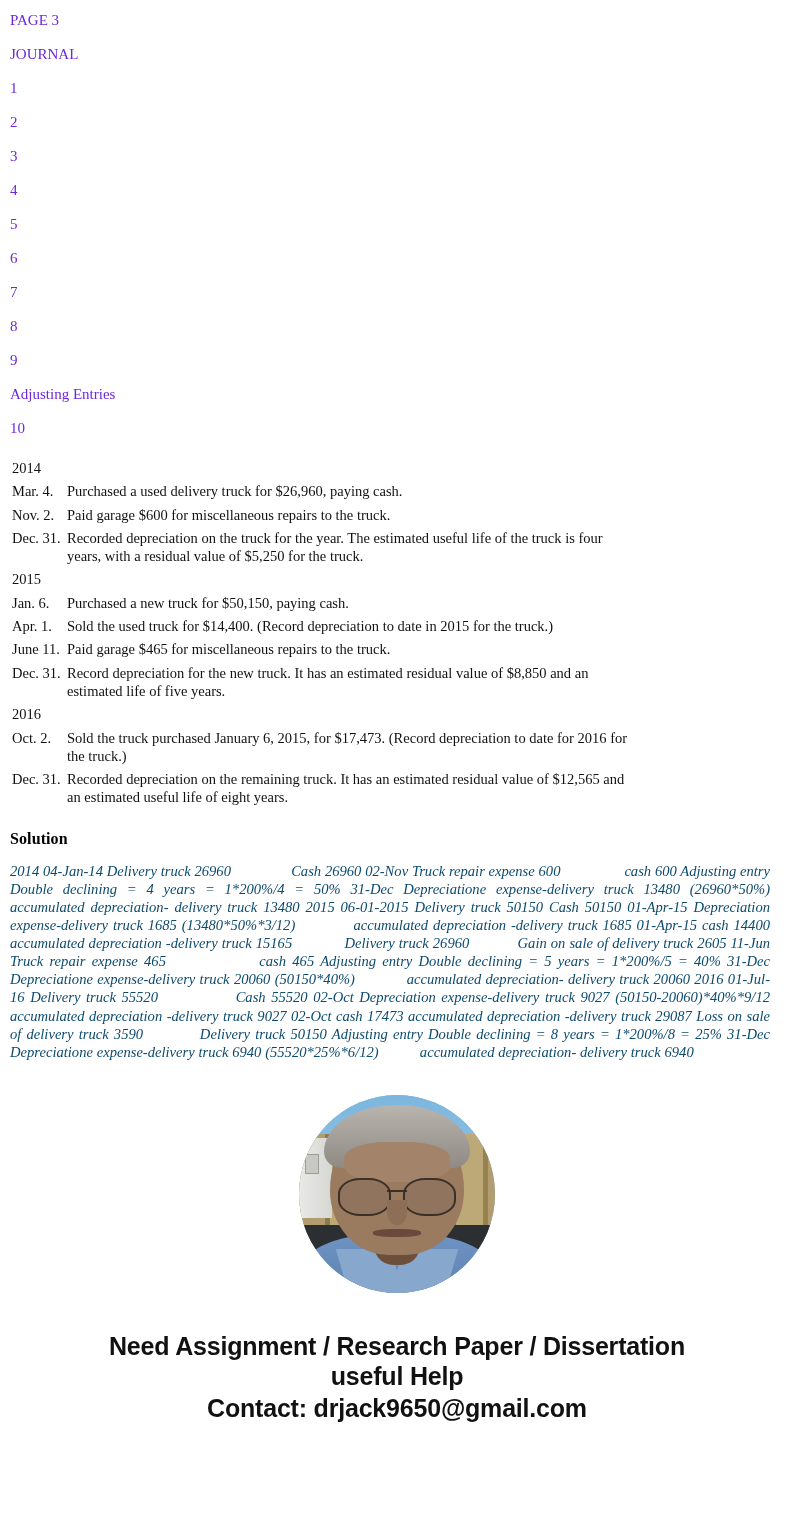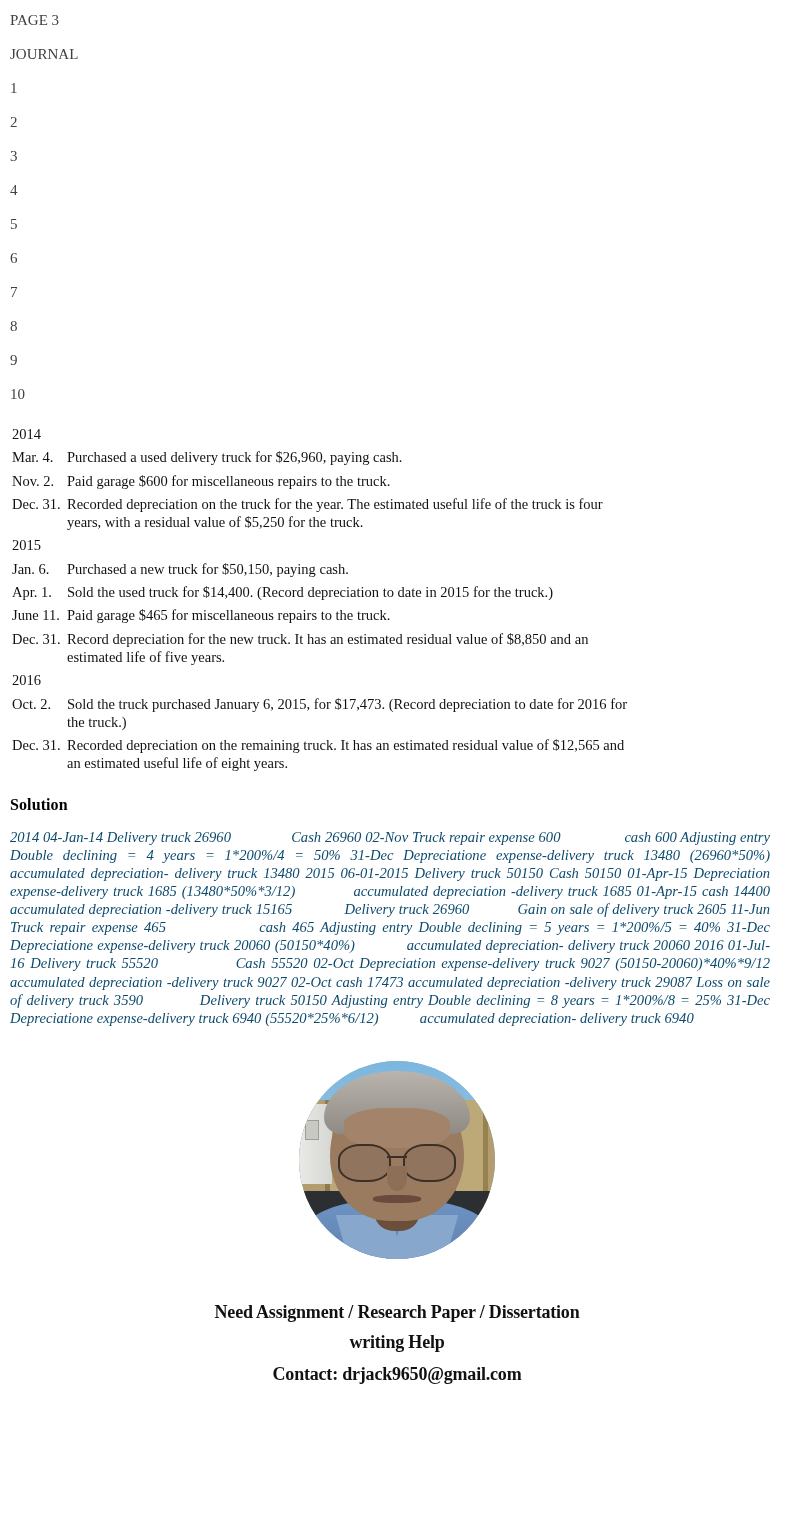--- a/index.html
+++ b/index.html
@@ -23,21 +23,21 @@
     padding: 0;
     box-sizing: border-box;
   }
 
   
   .topline {
     margin: 0;
     padding: 0 0 0 10px;
     font-size: 15px;
     line-height: 34px;
-    color: #404040;
+    color: #6d28d9;
     white-space: nowrap;
   }
   .topline.first { padding-top: 3px; }
 
   
   .txn-table {
     margin-top: 12px;
     width: 646px;
     border-collapse: collapse;
   }
@@ -176,25 +176,25 @@
   .p-mouth {
     position: absolute; left: 38%; top: 68%; width: 24%; height: 4%;
     background: #6a4a3d;
     border-radius: 40%;
   }
 
   
   .promo {
     margin-top: 38px;
     text-align: center;
-    font-family: Liberation Serif, serif;
+    font-family: Liberation Sans, sans-serif;
     font-weight: bold;
     color: #111;
     line-height: 30px;
-    font-size: 18px;
+    font-size: 25px;
     letter-spacing: -0.2px;
   }
   .promo .l1, .promo .l2, .promo .l3 { display: block; }
   .promo .l3 { margin-top: 2px; text-align: center; }
 </style>
 </head>
 <body>
 
 <div class="page">
 
@@ -204,20 +204,21 @@
   <div class="topline">1</div>
   <div class="topline">2</div>
   <div class="topline">3</div>
   <div class="topline">4</div>
   <div class="topline">5</div>
   <div class="topline">6</div>
   <div class="topline">7</div>
   <div class="topline">8</div>
   <div class="topline">9</div>
 
+  <div class="topline">Adjusting Entries</div>
 
   <div class="topline">10</div>
 
   <table class="txn-table">
     <tbody>
       <tr class="year-row">
         <td colspan="2">2014</td>
       </tr>
       <tr>
         <td class="txn-date">Mar. 4.</td>
@@ -286,17 +287,17 @@
       <div class="p-glass-l"></div>
       <div class="p-glass-r"></div>
       <div class="p-bridge"></div>
       <div class="p-nose"></div>
       <div class="p-mouth"></div>
     </div>
   </div>
 
   <div class="promo">
     <span class="l1">Need Assignment / Research Paper / Dissertation</span>
-    <span class="l2">writing Help</span>
+    <span class="l2">useful Help</span>
     <span class="l3">Contact: drjack9650@gmail.com</span>
   </div>
 
 </div>
 
 </body></html>

